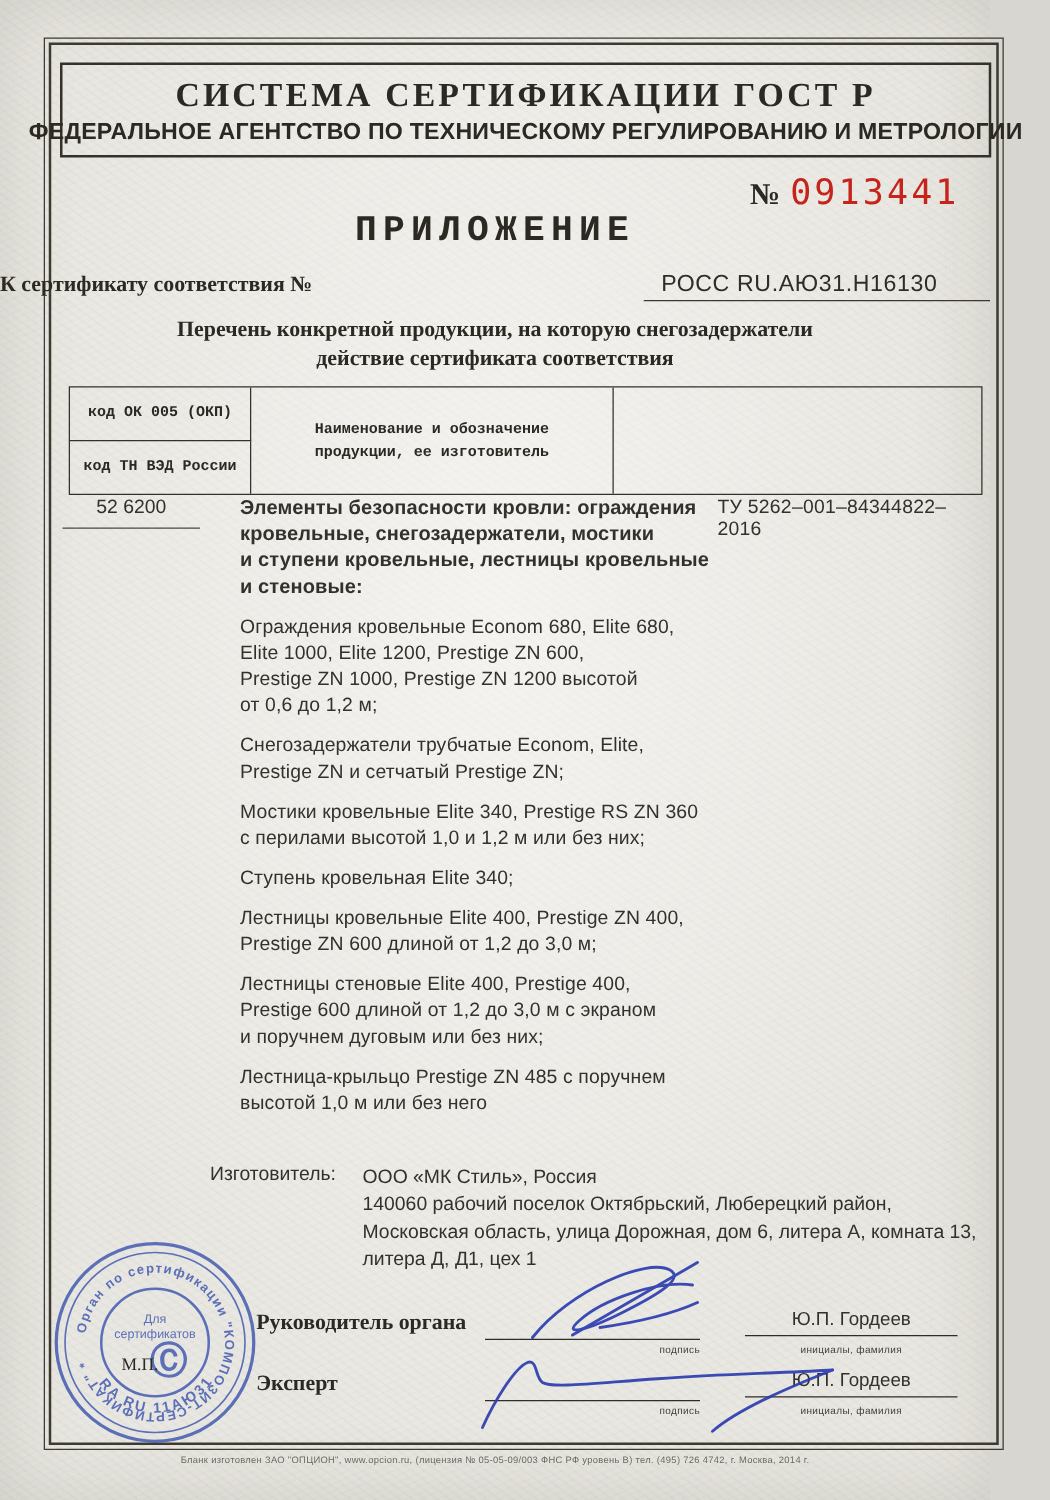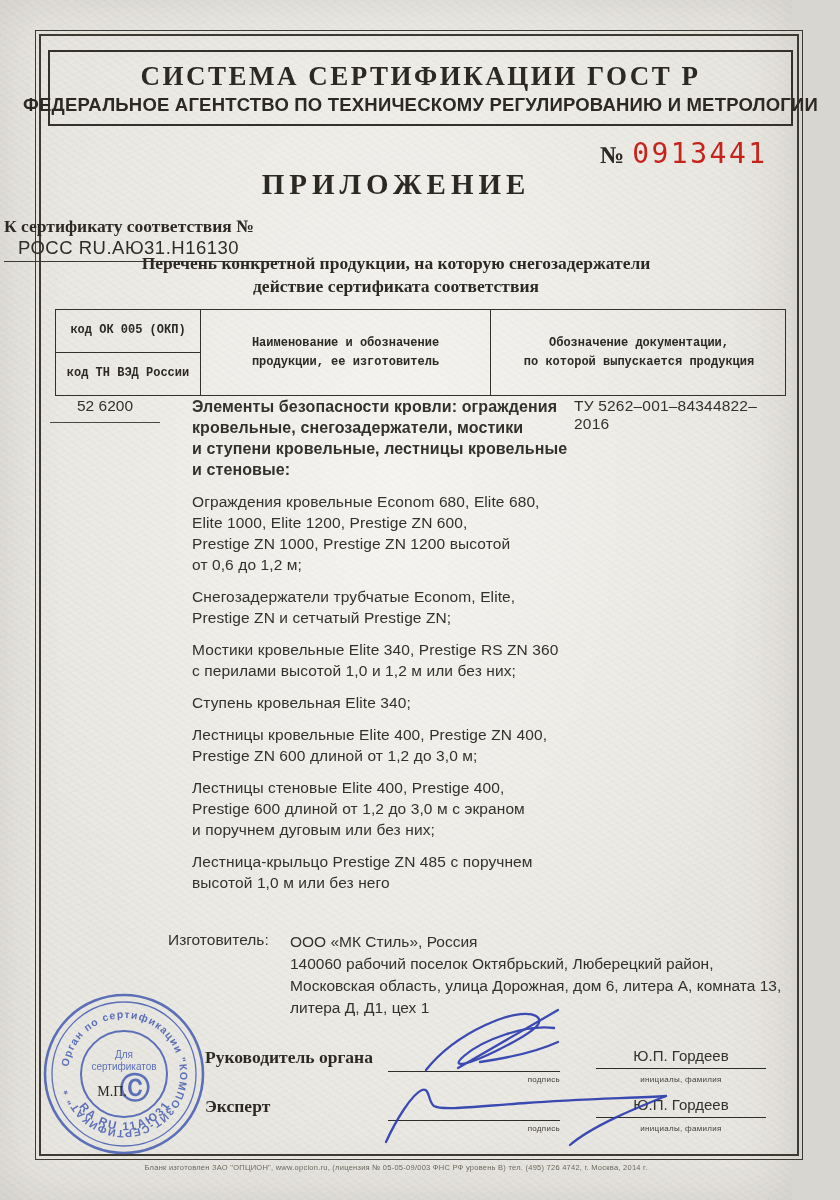--- a/index.html
+++ b/index.html
@@ -36,25 +36,25 @@
     font-family:Liberation Sans, sans-serif;font-weight:bold;font-size:18.5px;
     letter-spacing:.2px;color:#2b2922;white-space:pre;
   }
   .doc-number{left:600px;top:137px;display:flex;align-items:baseline;gap:8px;}
   .doc-number .no{font-family:"Liberation Serif",serif;font-weight:bold;font-size:24px;color:#2b2922;}
   .doc-number .digits{
     font-family:"DejaVu Sans Mono",monospace;font-size:28px;letter-spacing:2.5px;
   }
   .doc-title{
     left:0;right:0;top:168px;text-align:center;
-    font-family:Liberation Serif, serif;font-weight:bold;font-size:29px;
+    font-family:Liberation Mono, monospace;font-weight:bold;font-size:29px;
     letter-spacing:5px;color:#2b2922;
   }
   .cert-line{
-    left:0;right:0;top:216px;display:flex;justify-content:space-between;align-items:baseline;flex-direction:column;
+    left:0;right:0;top:216px;display:flex;justify-content:space-between;align-items:baseline;
   }
   .cert-line .lbl{
     font-family:"Liberation Serif",serif;font-weight:bold;font-size:17.5px;color:#2b2922;
   }
   .cert-line .val{
     font-size:18.5px;color:#2f2d27;letter-spacing:.5px;
     border-bottom:1.5px solid #3a382f;padding:0 42px 2px 14px;margin-left:4px;
   }
   .subtitle{
     left:0;right:0;top:252px;text-align:center;white-space:pre-line;
@@ -129,22 +129,20 @@
   </div>
 
   <div class="abs subtitle">Перечень конкретной продукции,  на которую снегозадержатели
 действие сертификата соответствия</div>
 
   <div class="abs tbl">
     <div class="cell c1r1">код ОК 005 (ОКП)</div>
     <div class="cell c1r2">код ТН ВЭД России</div>
     <div class="cell c2">Наименование и обозначение
 продукции, ее изготовитель</div>
-    <div class="cell c3">Обозначение документации,
-по которой выпускается продукция</div>
   </div>
 
   <div class="abs okp">52 6200</div>
   <div class="abs tu">ТУ 5262–001–84344822–2016</div>
 
   <div class="abs items">
     <p class="intro">Элементы безопасности кровли: ограждения
 кровельные, снегозадержатели, мостики
 и ступени кровельные, лестницы кровельные
 и стеновые:</p>

